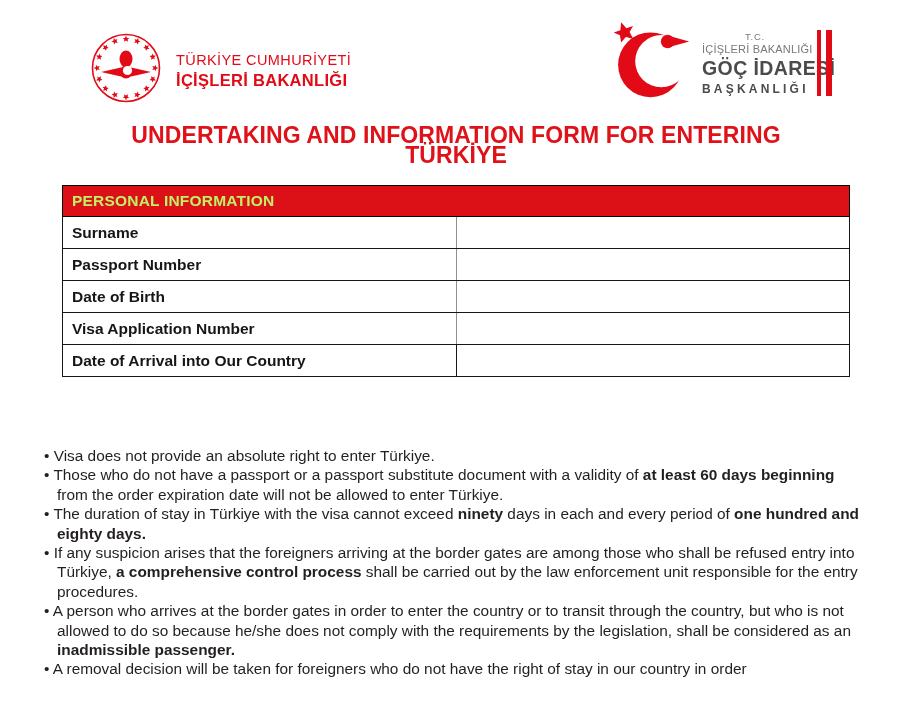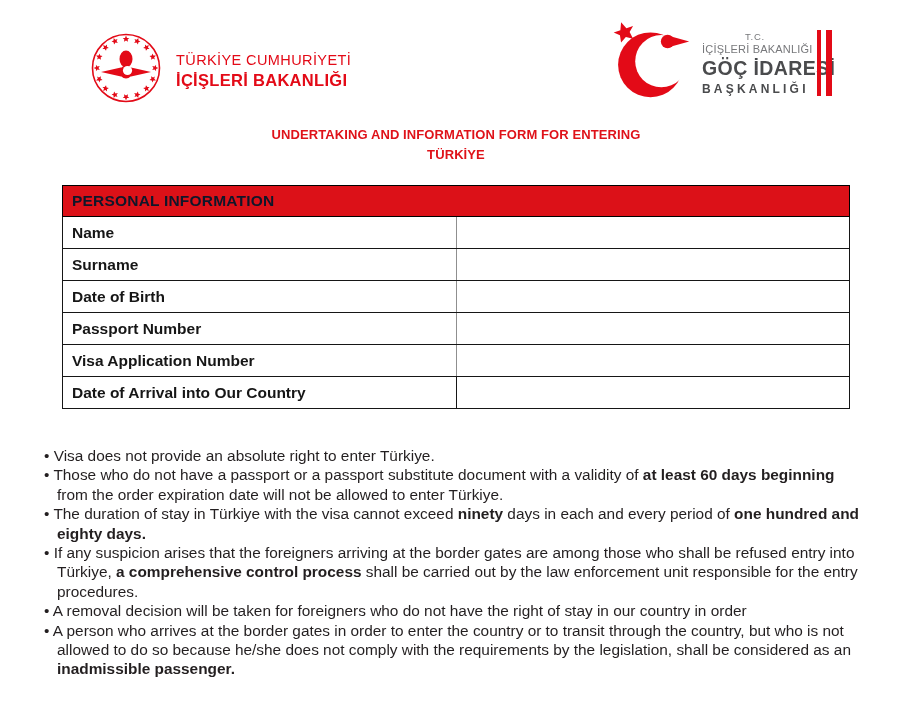--- a/index.html
+++ b/index.html
@@ -26,30 +26,30 @@
   .rl3 { font-size:19.5px; font-weight:bold; color:#4A4B4D; letter-spacing:0.4px; margin-top:2px; white-space:nowrap; }
   .rl4 { font-size:12px; font-weight:bold; color:#4A4B4D; letter-spacing:3.2px; margin-top:2px; white-space:nowrap; }
   .bars { display:flex; gap:5px; margin-left:9px; }
   .bar1 { width:4px; height:66px; background:#E30A17; }
   .bar2 { width:6px; height:66px; background:#E30A17; }
 
   
   .doc-title {
     position:absolute; left:62px; top:125px; width:788px;
     text-align:center; color:#DF1219; font-weight:bold;
-    font-size:13px; line-height:20px; letter-spacing:0.1px;
+    font-size:23px; line-height:20px; letter-spacing:0.1px;
   }
 
   
   .pi-table {
     position:absolute; left:62px; top:185px; width:788px;
     border-collapse:collapse; table-layout:fixed;
   }
   .pi-table th {
-    background:#DC1118; color:#0f172a; text-align:left;
+    background:#DC1118; color:#bef264; text-align:left;
     font-size:15.5px; font-weight:bold; letter-spacing:0.2px;
     padding:6px 9px; border:1.5px solid #000000; height:18px;
   }
   .pi-table td {
     border:1.5px solid #161616; height:27px; padding:2px 9px;
     font-size:15.5px;
   }
   .pi-table td.lbl { width:281px; font-weight:bold; color:#161616; border-right:1px solid #8f8f8f; }
   .pi-table tr:last-child td.lbl { border-right:1.5px solid #161616;margin-left:37px; }
 
@@ -125,48 +125,44 @@
     <div>UNDERTAKING AND INFORMATION FORM FOR ENTERING</div>
     <div>TÜRKİYE</div>
   </div>
 
   <table class="pi-table">
     <tbody>
         <tr>
       <th colspan="2">PERSONAL INFORMATION</th>
     </tr>
     <tr>
-      <td class="lbl">Name</td>
-      <td class="val"></td>
-    </tr>
-    <tr>
       <td class="lbl">Surname</td>
       <td class="val"></td>
     </tr>
     <tr>
-      <td class="lbl">Date of Birth</td>
+      <td class="lbl">Passport Number</td>
       <td class="val"></td>
     </tr>
     <tr>
-      <td class="lbl">Passport Number</td>
+      <td class="lbl">Date of Birth</td>
       <td class="val"></td>
     </tr>
     <tr>
       <td class="lbl">Visa Application Number</td>
       <td class="val"></td>
     </tr>
     <tr>
       <td class="lbl">Date of Arrival into Our Country</td>
       <td class="val"></td>
     </tr>
   </tbody>
     </table>
 
   <ul class="bullets">
     <li><span>Visa does not provide an absolute right to enter Türkiye.</span></li>
     <li><span>Those who do not have a passport or a passport substitute document with a validity of </span><b>at least 60 days beginning</b><span> from the order expiration date will not be allowed to enter Türkiye.</span></li>
     <li><span>The duration of stay in Türkiye with the visa cannot exceed </span><b>ninety</b><span> days in each and every period of </span><b>one hundred and eighty days.</b></li>
     <li><span>If any suspicion arises that the foreigners arriving at the border gates are among those who shall be refused entry into Türkiye, </span><b>a comprehensive control process</b><span> shall be carried out by the law enforcement unit responsible for the entry procedures.</span></li>
+    <li><span>A person who arrives at the border gates in order to enter the country or to transit through the country, but who is not allowed to do so because he/she does not comply with the requirements by the legislation, shall be considered as an </span><b>inadmissible passenger.</b></li>
     <li><span>A removal decision will be taken for foreigners who do not have the right of stay in our country in order</span></li>
-    <li><span>A person who arrives at the border gates in order to enter the country or to transit through the country, but who is not allowed to do so because he/she does not comply with the requirements by the legislation, shall be considered as an </span><b>inadmissible passenger.</b></li>
   </ul>
 
 </div>
 
 </body></html>

